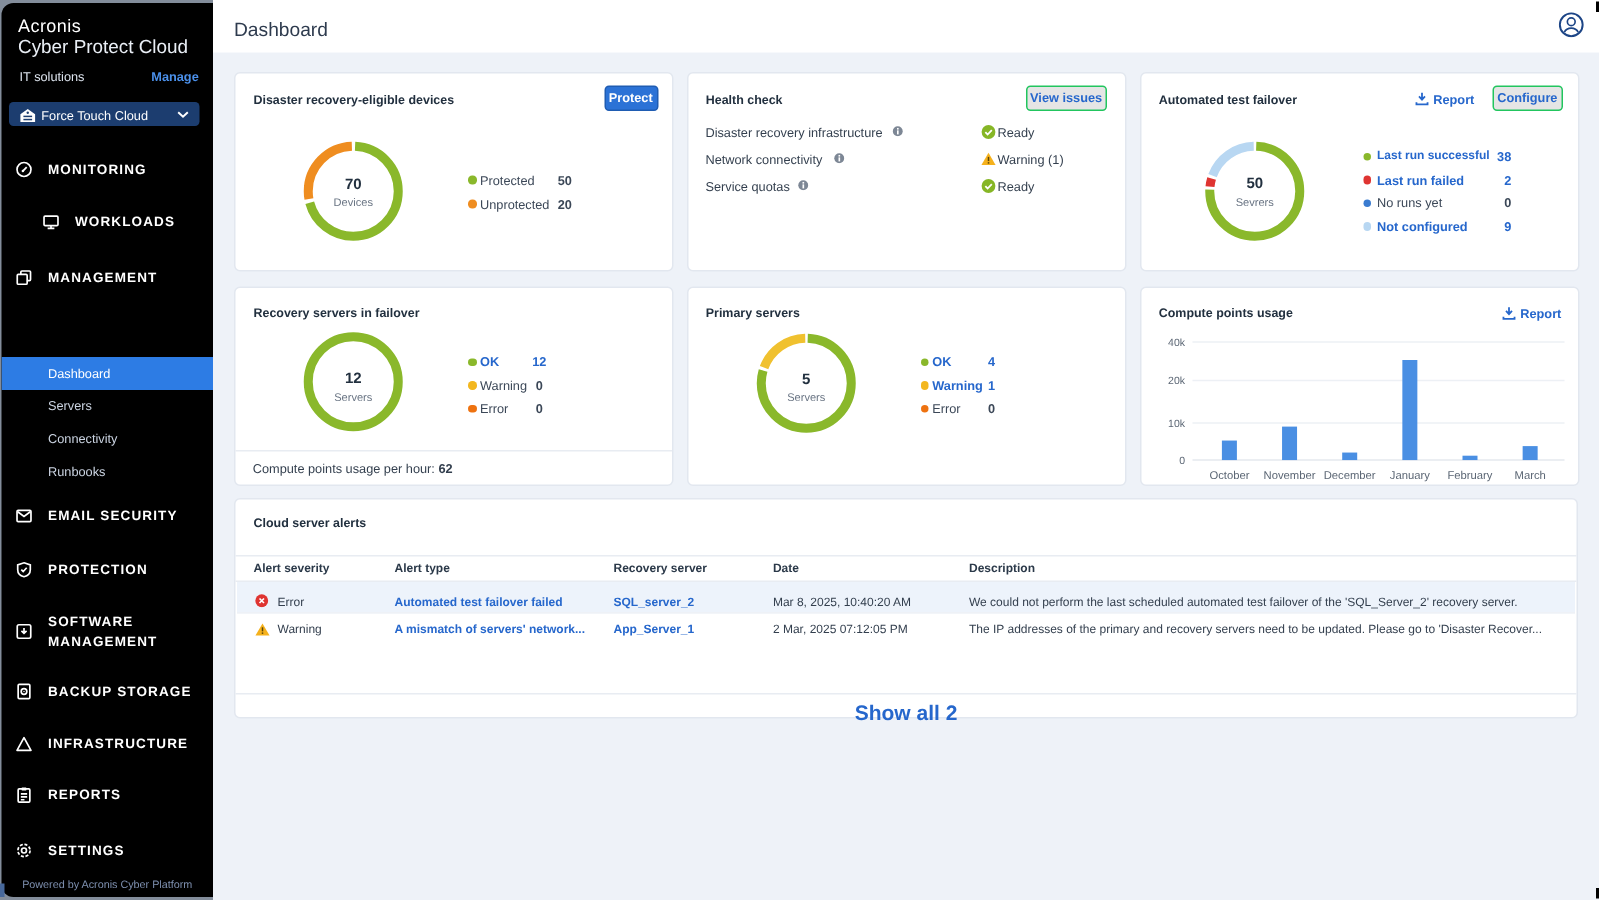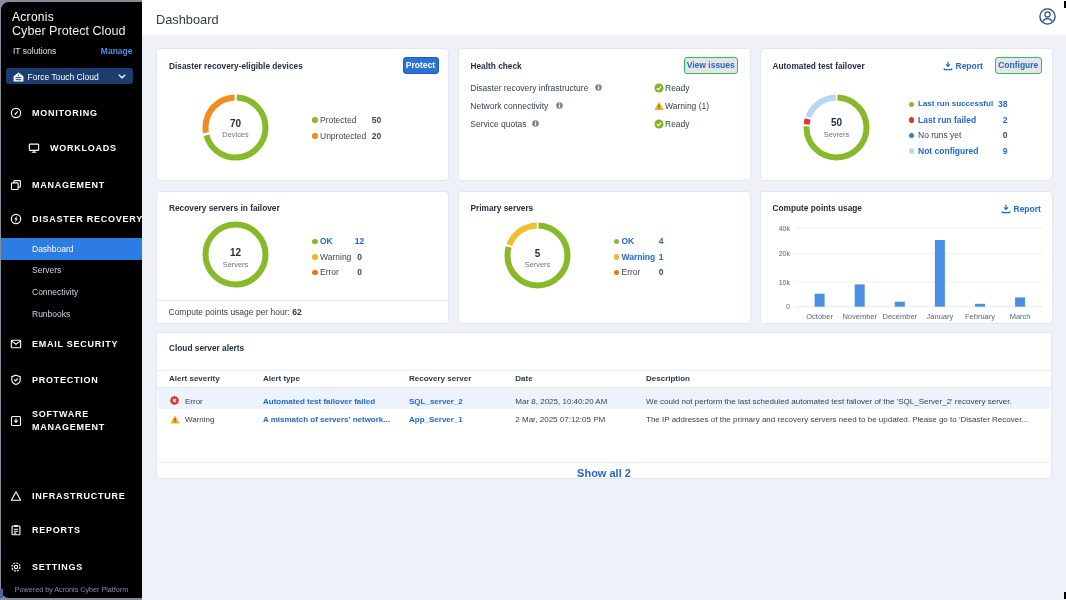--- a/index.html
+++ b/index.html
@@ -292,21 +292,21 @@
         <path d="M5 .6 L9.7 8.6 H.3 Z" fill="#f5b11c"></path>
         <rect x="4.5" y="3.2" width="1" height="2.7" fill="#5b4508"></rect>
         <rect x="4.5" y="6.6" width="1" height="1" fill="#5b4508"></rect>
       </svg>
     <div class="td" style="left:28px; top:82px;">Warning</div>
     <div class="td" style="left:106px; top:82px;"><a class="bl">A mismatch of servers' network...</a></div>
     <div class="td" style="left:252px; top:82px;"><a class="bl">App_Server_1</a></div>
     <div class="td" style="left:358.3px; top:82px;">2 Mar, 2025 07:12:05 PM</div>
     <div class="td" style="left:489px; top:82px; max-width:394px; overflow:hidden; text-overflow:ellipsis;">The IP addresses of the primary and recovery servers need to be updated. Please go to 'Disaster Recover...</div>
     <div class="abs" style="left:0; right:0; top:129.2px; border-top:1px solid #e8ecf2;"></div>
-    <div class="abs" style="left:0; right:0; top:134.5px; text-align:center; font-size:11px; font-weight:700;"><a class="bl">Show all 2</a></div>
+    <div class="abs" style="left:0; right:0; top:134.5px; text-align:center; font-size:14px; font-weight:700;"><a class="bl">Show all 2</a></div>
   </div>
 
   <div class="sliver" style="top:1px; height:7px;"></div>
   <div class="sliver" style="top:592px; height:7px;"></div>
 </div>
 
 <div id="frame"></div>
 <div id="sidebar">
   <div class="logo1">Acronis</div>
   <div class="logo2">Cyber Protect Cloud</div>
@@ -339,27 +339,20 @@
         <path d="M8 11.2v2.2M5 13.6h6"></path>
       </svg>
     <span class="tx">WORKLOADS</span>
   </div>
   <div class="nav" style="top:172.5px;">
     <svg class="ic" viewBox="0 0 16 16" fill="none" stroke="#fff" stroke-width="1.5">
         <rect x="2" y="5.2" width="8.8" height="8.8" rx="1"></rect>
         <path d="M5.2 5.2V3.2c0-.5.4-1 1-1h6.6c.5 0 1 .4 1 1v6.6c0 .5-.4 1-1 1h-2"></path>
       </svg>
     <span class="tx">MANAGEMENT</span>
-  </div>
-  <div class="nav" style="top:206.5px;">
-    <svg class="ic" viewBox="0 0 16 16" fill="none" stroke="#fff" stroke-width="1.5">
-        <circle cx="8" cy="8" r="6.2"></circle>
-        <path d="M9.3 3.4 5.8 8.6h2l-1 4 3.5-5.2H8.4Z" fill="#fff" stroke="none"></path>
-      </svg>
-    <span class="tx">DISASTER RECOVERY</span>
   </div>
   <div class="sub act" style="top:236px;">
       <span>Dashboard</span>
     </div>
   <div class="sub" style="top:257px;">
       <span>Servers</span>
     </div>
   <div class="sub" style="top:279px;">
       <span>Connectivity</span>
     </div>
@@ -380,20 +373,28 @@
       </svg>
     <span class="tx">PROTECTION</span>
   </div>
   <div class="nav" style="top:406.5px; height:25px;">
     <svg class="ic" viewBox="0 0 16 16" fill="none" stroke="#fff" stroke-width="1.5">
         <rect x="2" y="2" width="12" height="12" rx="1.5"></rect>
         <path d="M8 4.8v4.8M5.7 7.4 8 9.6l2.3-2.2"></path>
       </svg>
     <span class="tx">SOFTWARE<br>MANAGEMENT</span>
   </div>
+  <div class="nav" style="top:448.5px;">
+    <svg class="ic" viewBox="0 0 16 16" fill="none" stroke="#fff" stroke-width="1.5">
+        <rect x="2.8" y="1.6" width="10.4" height="12.8" rx="1"></rect>
+        <circle cx="8" cy="8" r="2.5"></circle>
+        <circle cx="8" cy="8" r=".6" fill="#fff" stroke="none"></circle>
+      </svg>
+    <span class="tx">BACKUP STORAGE</span>
+  </div>
   <div class="nav" style="top:484px;">
     <svg class="ic" viewBox="0 0 16 16" fill="none" stroke="#fff" stroke-width="1.5">
         <path d="M8 2.4 14.2 13.6 H1.8Z" stroke-linejoin="round"></path>
       </svg>
     <span class="tx">INFRASTRUCTURE</span>
   </div>
   <div class="nav" style="top:554.5px;">
     <svg class="ic" viewBox="0 0 16 16" fill="none" stroke="#fff" stroke-width="1.5">
         <circle cx="8" cy="8" r="5.4" stroke-dasharray="2.7 1.5"></circle>
         <circle cx="8" cy="8" r="2.2"></circle>

